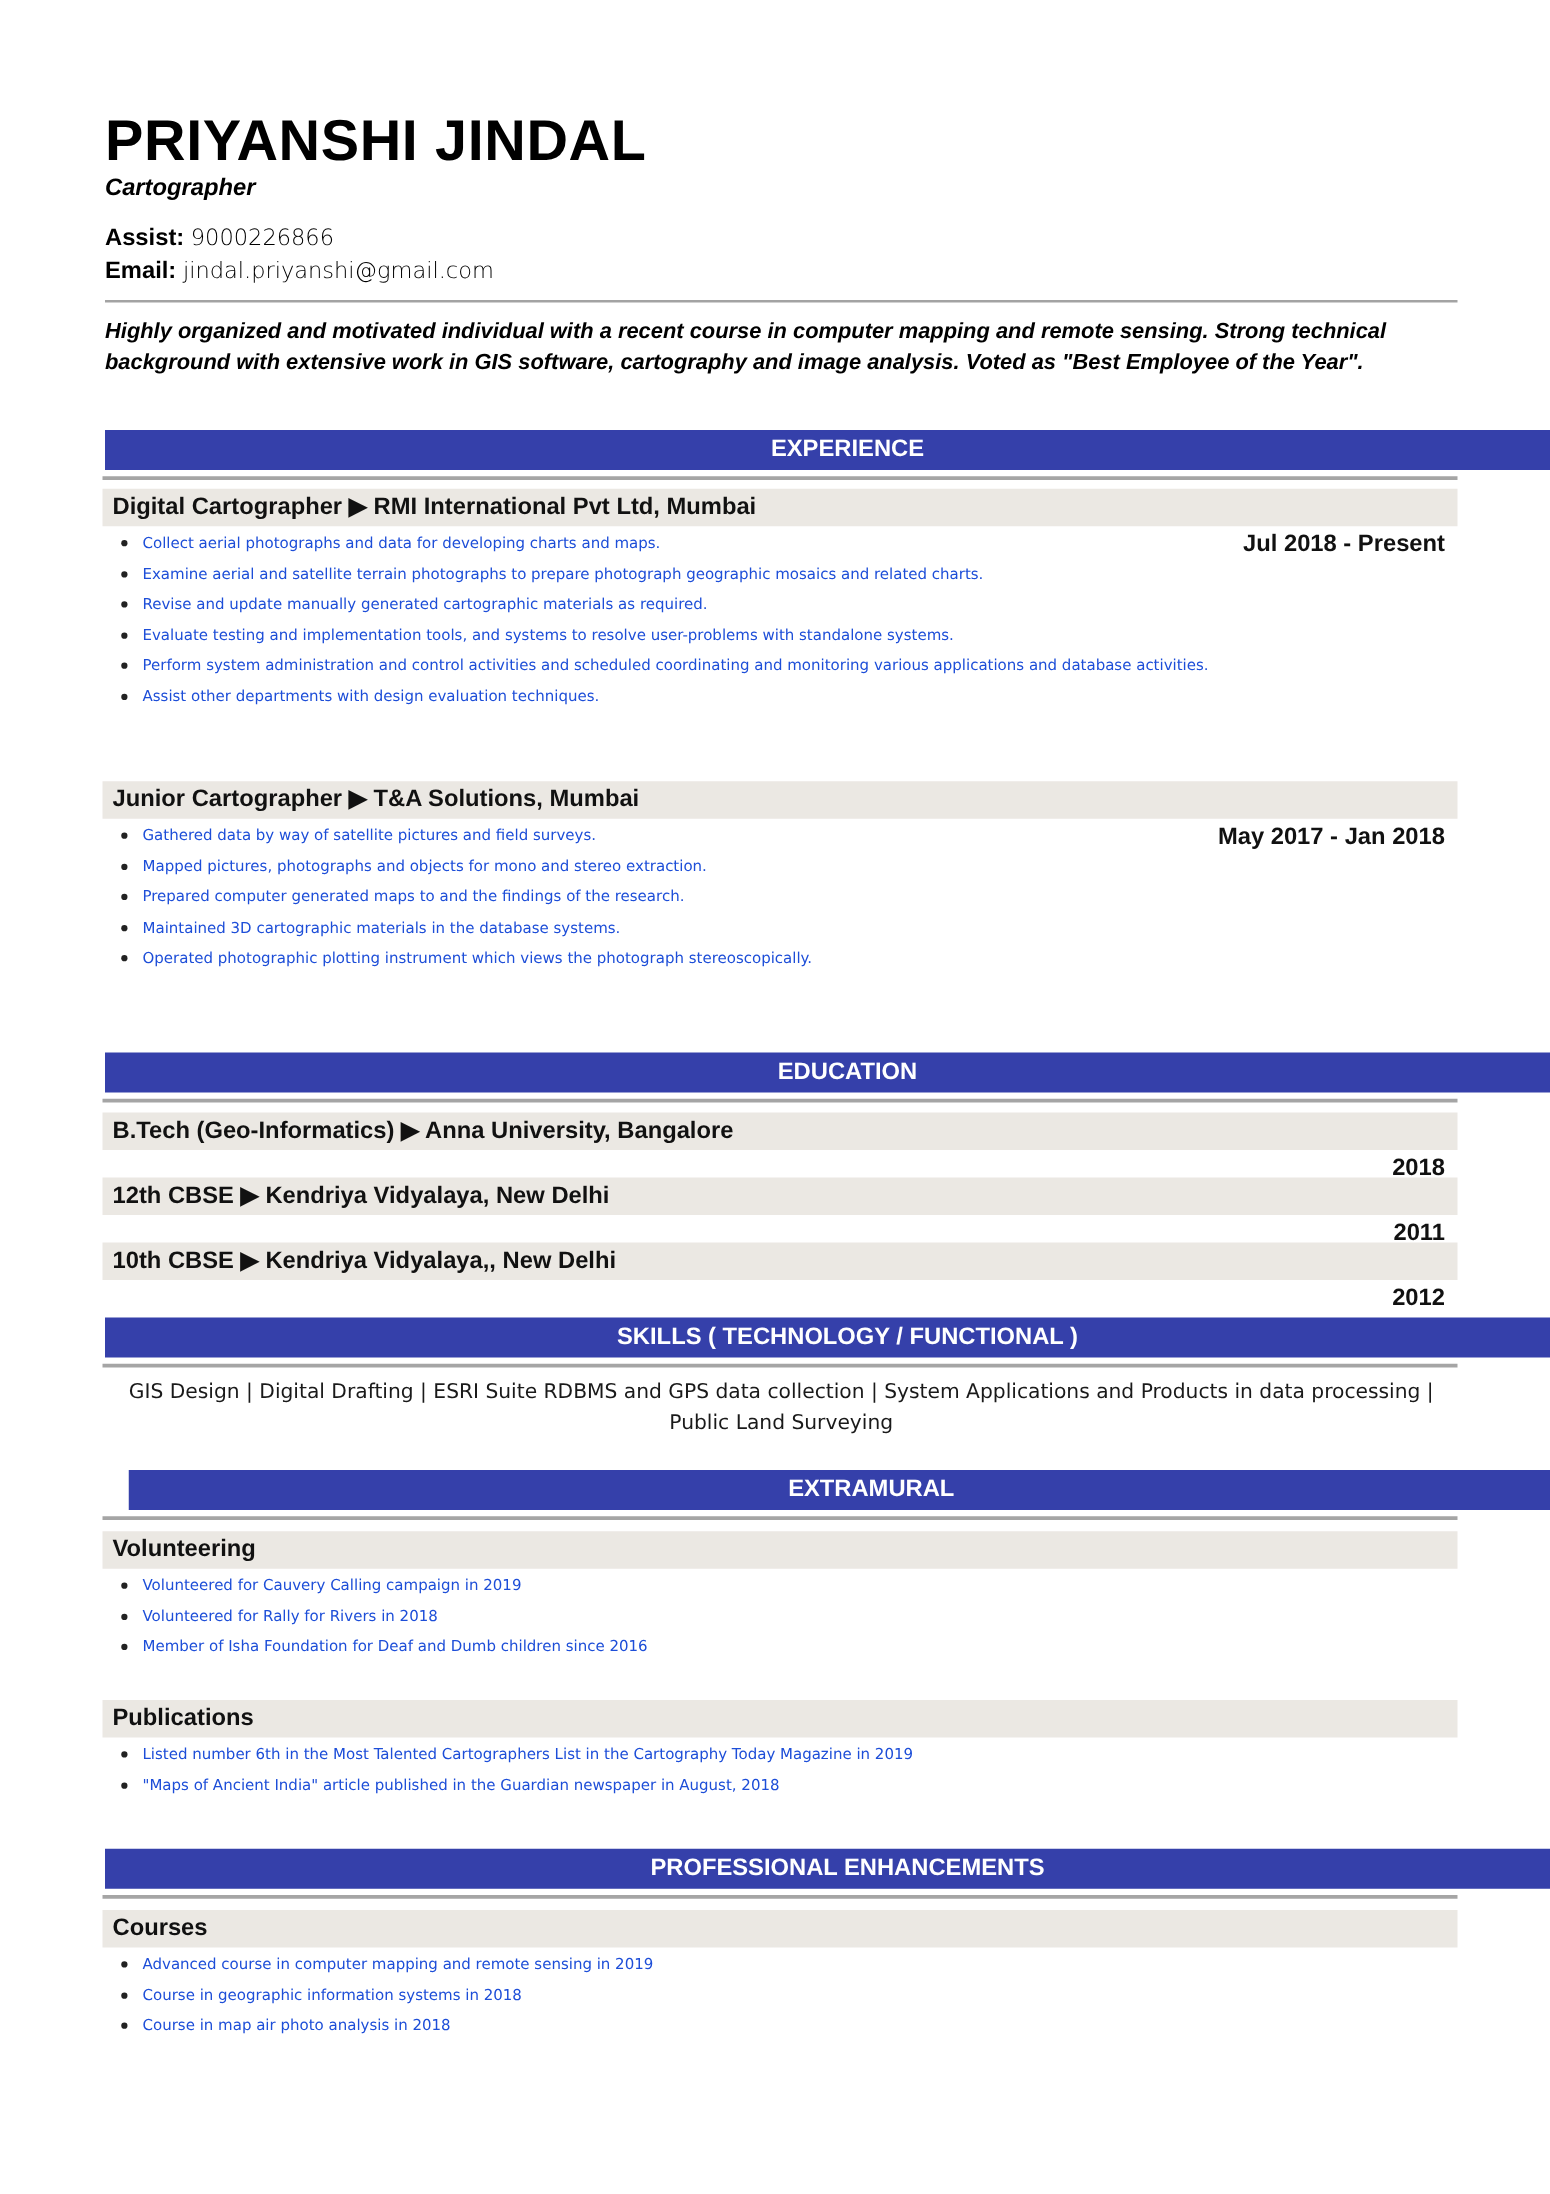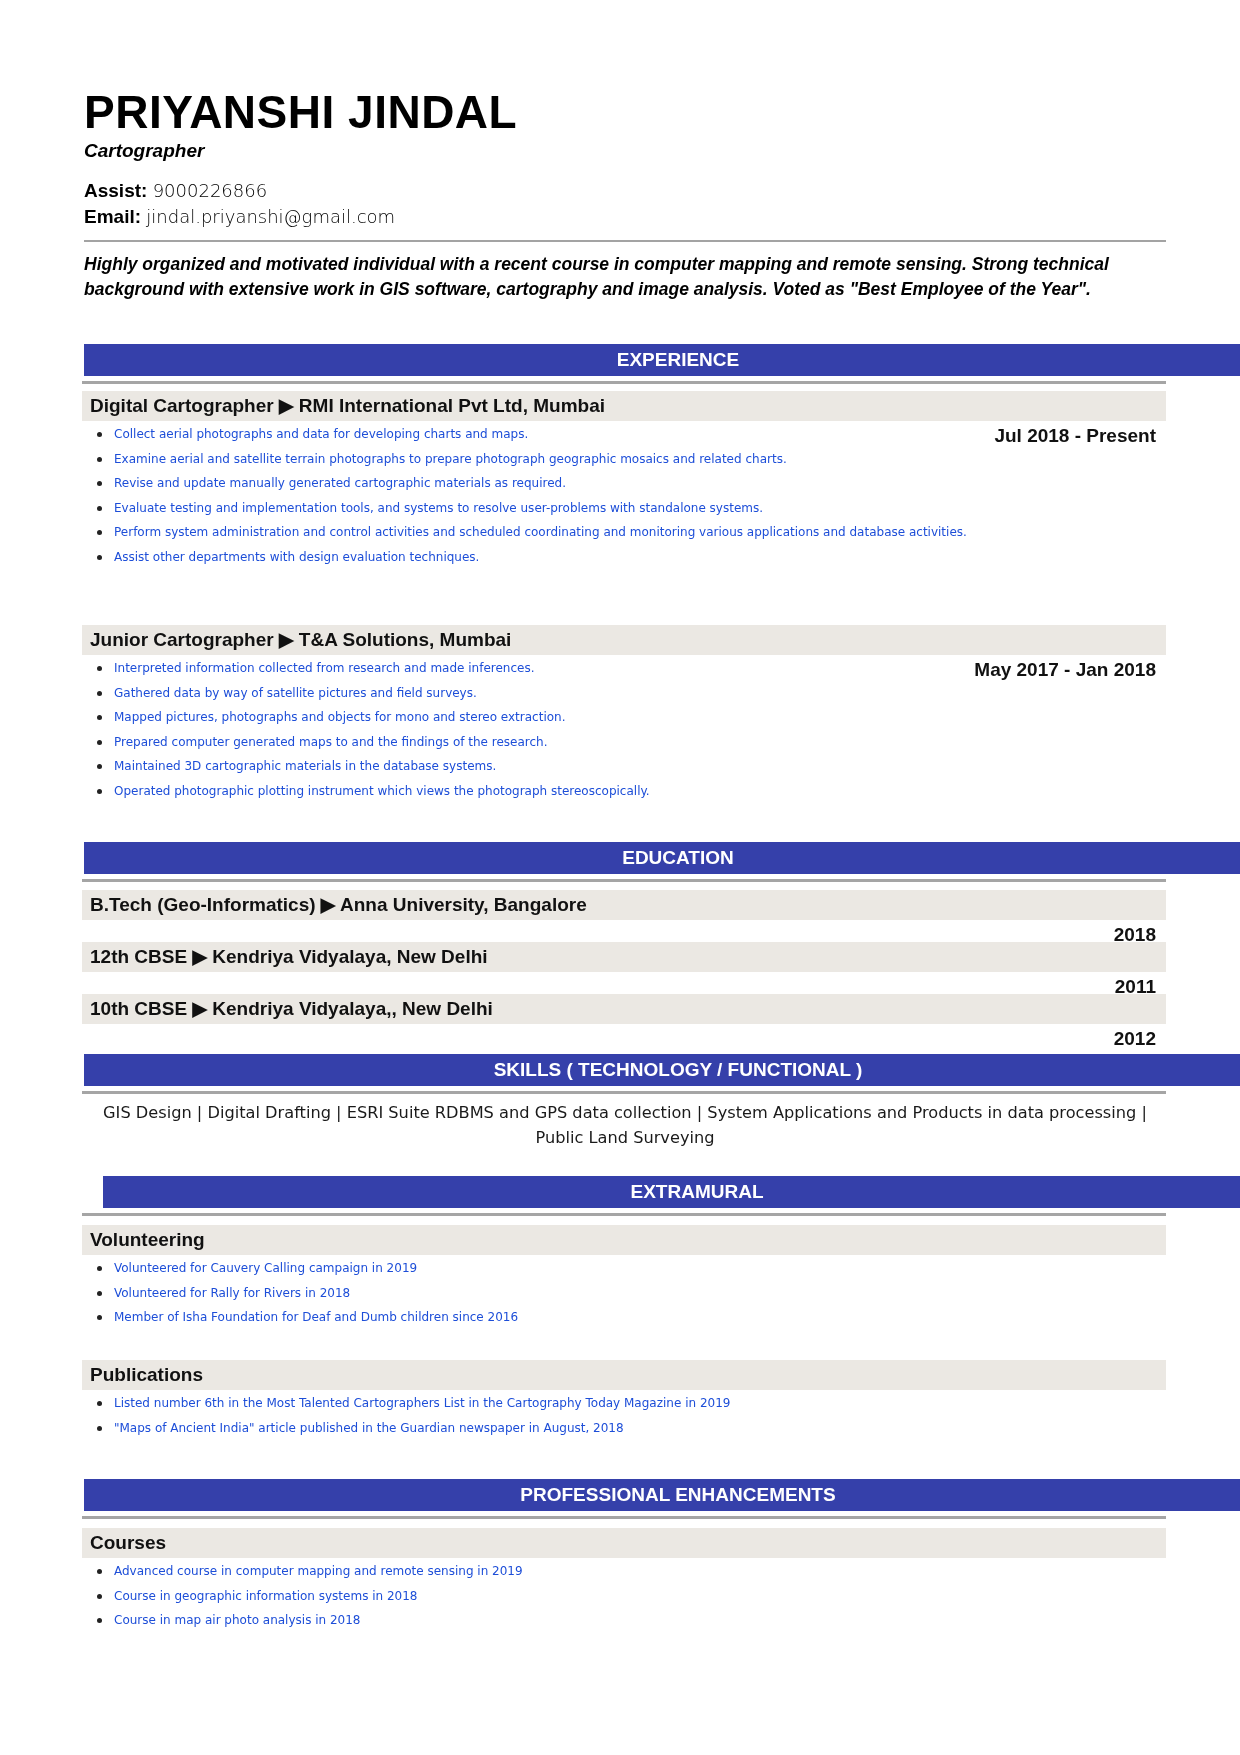--- a/index.html
+++ b/index.html
@@ -98,21 +98,20 @@
     <li>Evaluate testing and implementation tools, and systems to resolve user-problems with standalone systems.</li>
     <li>Perform system administration and control activities and scheduled coordinating and monitoring various applications and database activities.</li>
     <li>Assist other departments with design evaluation techniques.</li>
   </ul>
 
   <div class="row-head" style="top:625px;">
     <span>Junior Cartographer ▶ T&amp;A Solutions, Mumbai</span>
     <span class="right">May 2017 - Jan 2018</span>
   </div>
   <ul class="bullets" style="top:656px;">
-    <li>Interpreted information collected from research and made inferences.</li>
     <li>Gathered data by way of satellite pictures and field surveys.</li>
     <li>Mapped pictures, photographs and objects for mono and stereo extraction.</li>
     <li>Prepared computer generated maps to and the findings of the research.</li>
     <li>Maintained 3D cartographic materials in the database systems.</li>
     <li>Operated photographic plotting instrument which views the photograph stereoscopically.</li>
   </ul>
 
   <div class="sec-bar" style="top:842px;">EDUCATION</div>
   <div class="sec-line" style="top:879px;"></div>
 

